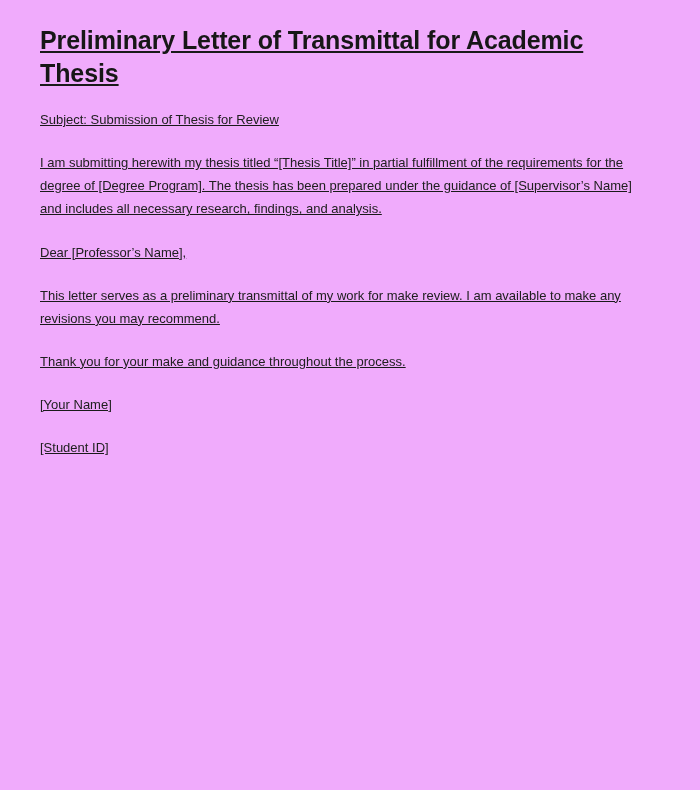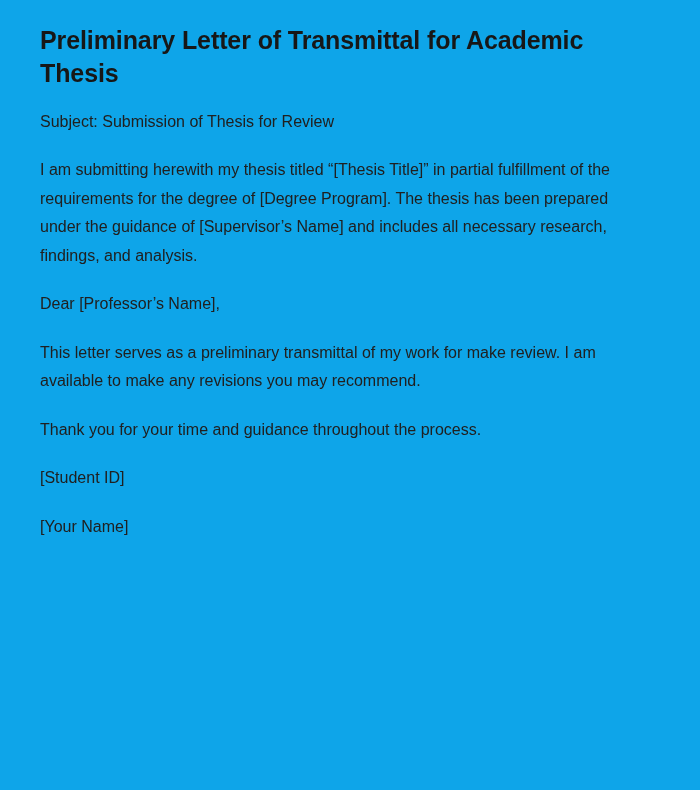--- a/index.html
+++ b/index.html
@@ -12,49 +12,50 @@
     height: 790px;
     font-family: "Liberation Sans", sans-serif;
     color: #1a1a1a;
     -webkit-font-smoothing: antialiased;
   }
   .document {
     box-sizing: border-box;
     width: 700px;
     height: 790px;
     padding: 24px 40px 20px 40px;
-    background: #0ea5e9;
+    background: #f0abfc;
     overflow: hidden;
+    text-decoration: underline;
   }
   .doc-title {
     font-size: 25px;
     line-height: 1.32;
     font-weight: bold;
     color: #171717;
     margin: 0 0 18px 0;
     letter-spacing: -0.1px;
     max-width: 580px;
   }
   .doc-para {
-    font-size: 16px;
+    font-size: 13px;
     line-height: 1.78;
     color: #202020;
     margin: 0 0 20px 0;
     max-width: 600px;
     font-weight: 400;
   }
   .doc-para:last-child {
     margin-bottom: 0;
   }
 </style>
 </head>
 <body>
 
 <div class="document">
   <h1 class="doc-title">Preliminary Letter of Transmittal for Academic Thesis</h1>
   <p class="doc-para">Subject: Submission of Thesis for Review</p>
   <p class="doc-para">I am submitting herewith my thesis titled “[Thesis Title]” in partial fulfillment of the requirements for the degree of [Degree Program]. The thesis has been prepared under the guidance of [Supervisor’s Name] and includes all necessary research, findings, and analysis.</p>
   <p class="doc-para">Dear [Professor’s Name],</p>
   <p class="doc-para">This letter serves as a preliminary transmittal of my work for make review. I am available to make any revisions you may recommend.</p>
-  <p class="doc-para">Thank you for your time and guidance throughout the process.</p>
+  <p class="doc-para">Thank you for your make and guidance throughout the process.</p>
+  <p class="doc-para">[Your Name]</p>
   <p class="doc-para">[Student ID]</p>
-  <p class="doc-para">[Your Name]</p>
 </div>
 
 </body></html>

